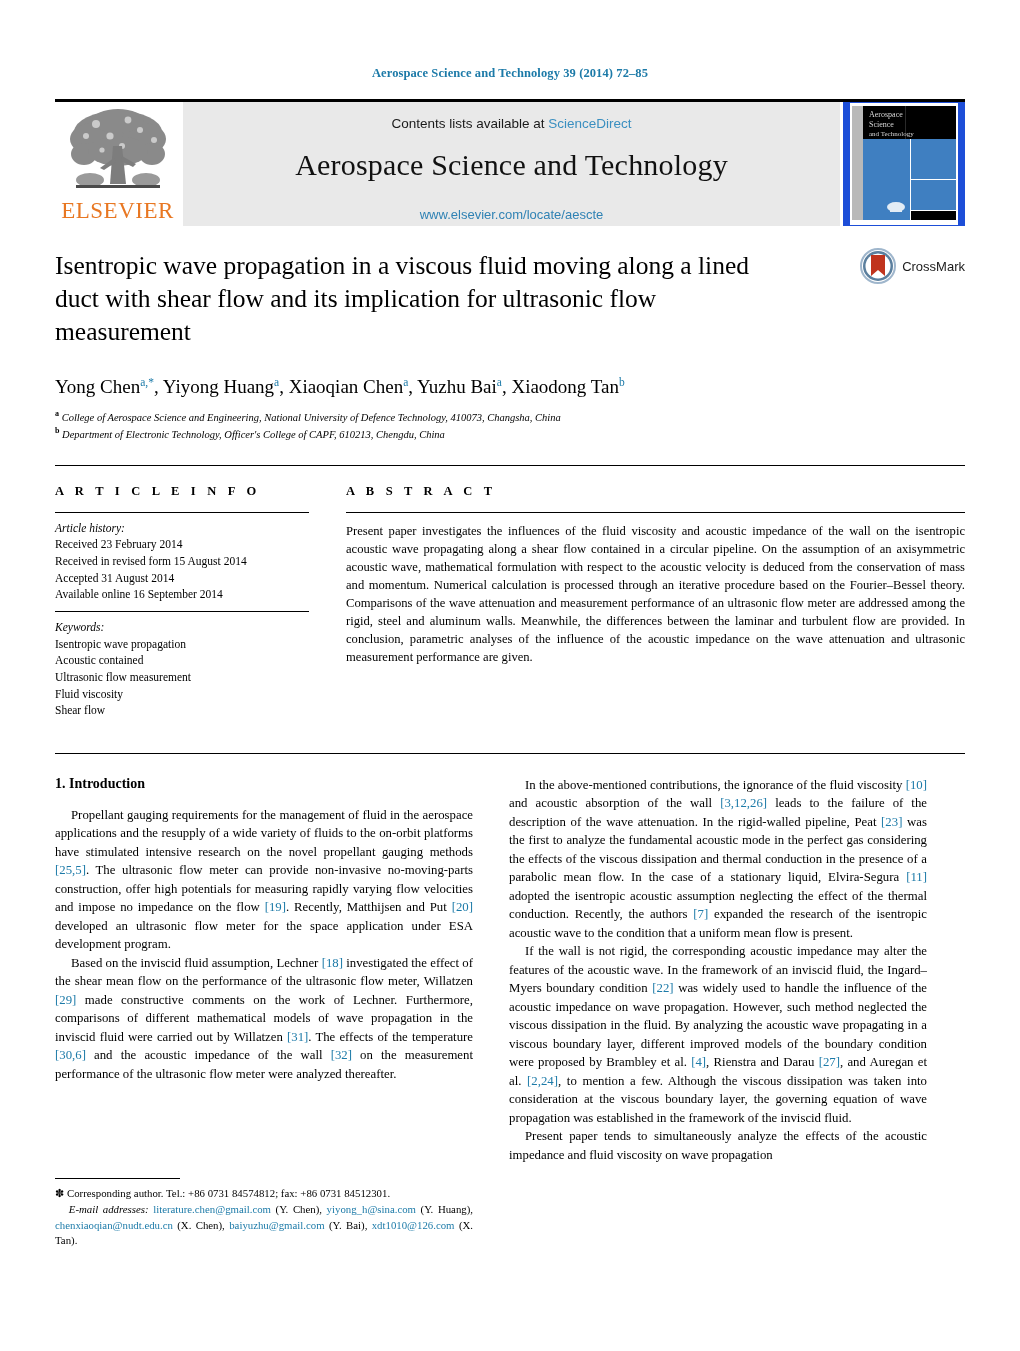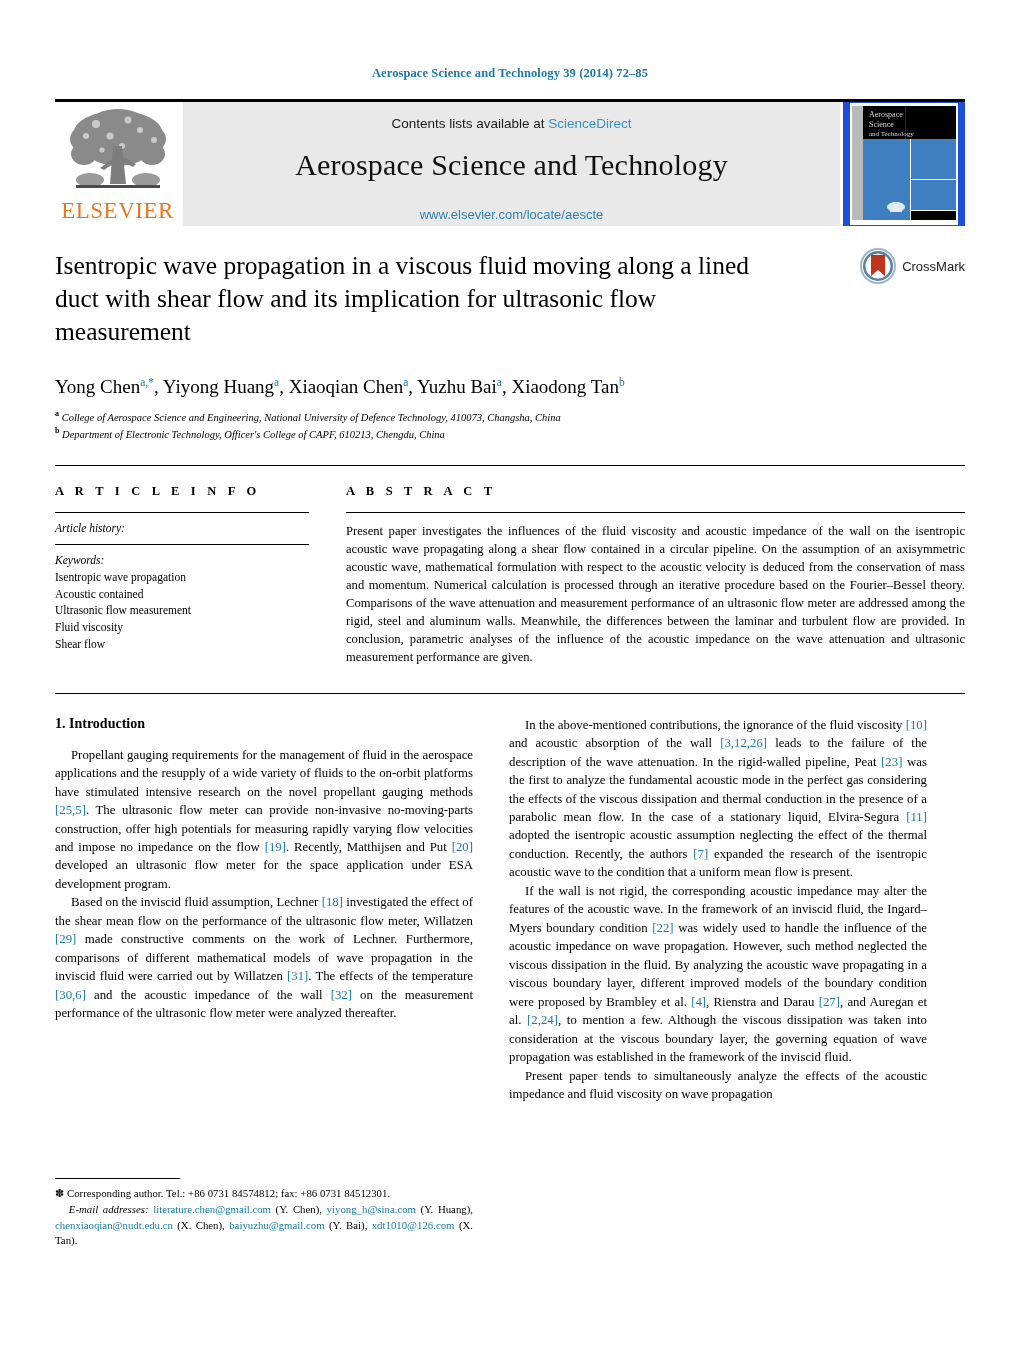--- a/index.html
+++ b/index.html
@@ -344,20 +344,26 @@
       <div><sup>b</sup> Department of Electronic Technology, Officer's College of CAPF, 610213, Chengdu, China</div>
     </div>
 
   <div class="info-abstract">
 
     <div class="col-info">
       <div class="sec-head">A R T I C L E   I N F O</div>
       <div class="rule"></div>
       <div class="info-group">
         <div class="info-label">Article history:</div>
+        <div id="history-lines">
+            <div class="info-line">Received 23 February 2014</div>
+            <div class="info-line">Received in revised form 15 August 2014</div>
+            <div class="info-line">Accepted 31 August 2014</div>
+            <div class="info-line">Available online 16 September 2014</div>
+          </div>
       </div>
       <div class="rule"></div>
       <div class="info-group">
         <div class="info-label">Keywords:</div>
         <div id="keyword-lines">
             <div class="info-line">Isentropic wave propagation</div>
             <div class="info-line">Acoustic contained</div>
             <div class="info-line">Ultrasonic flow measurement</div>
             <div class="info-line">Fluid viscosity</div>
             <div class="info-line">Shear flow</div>

